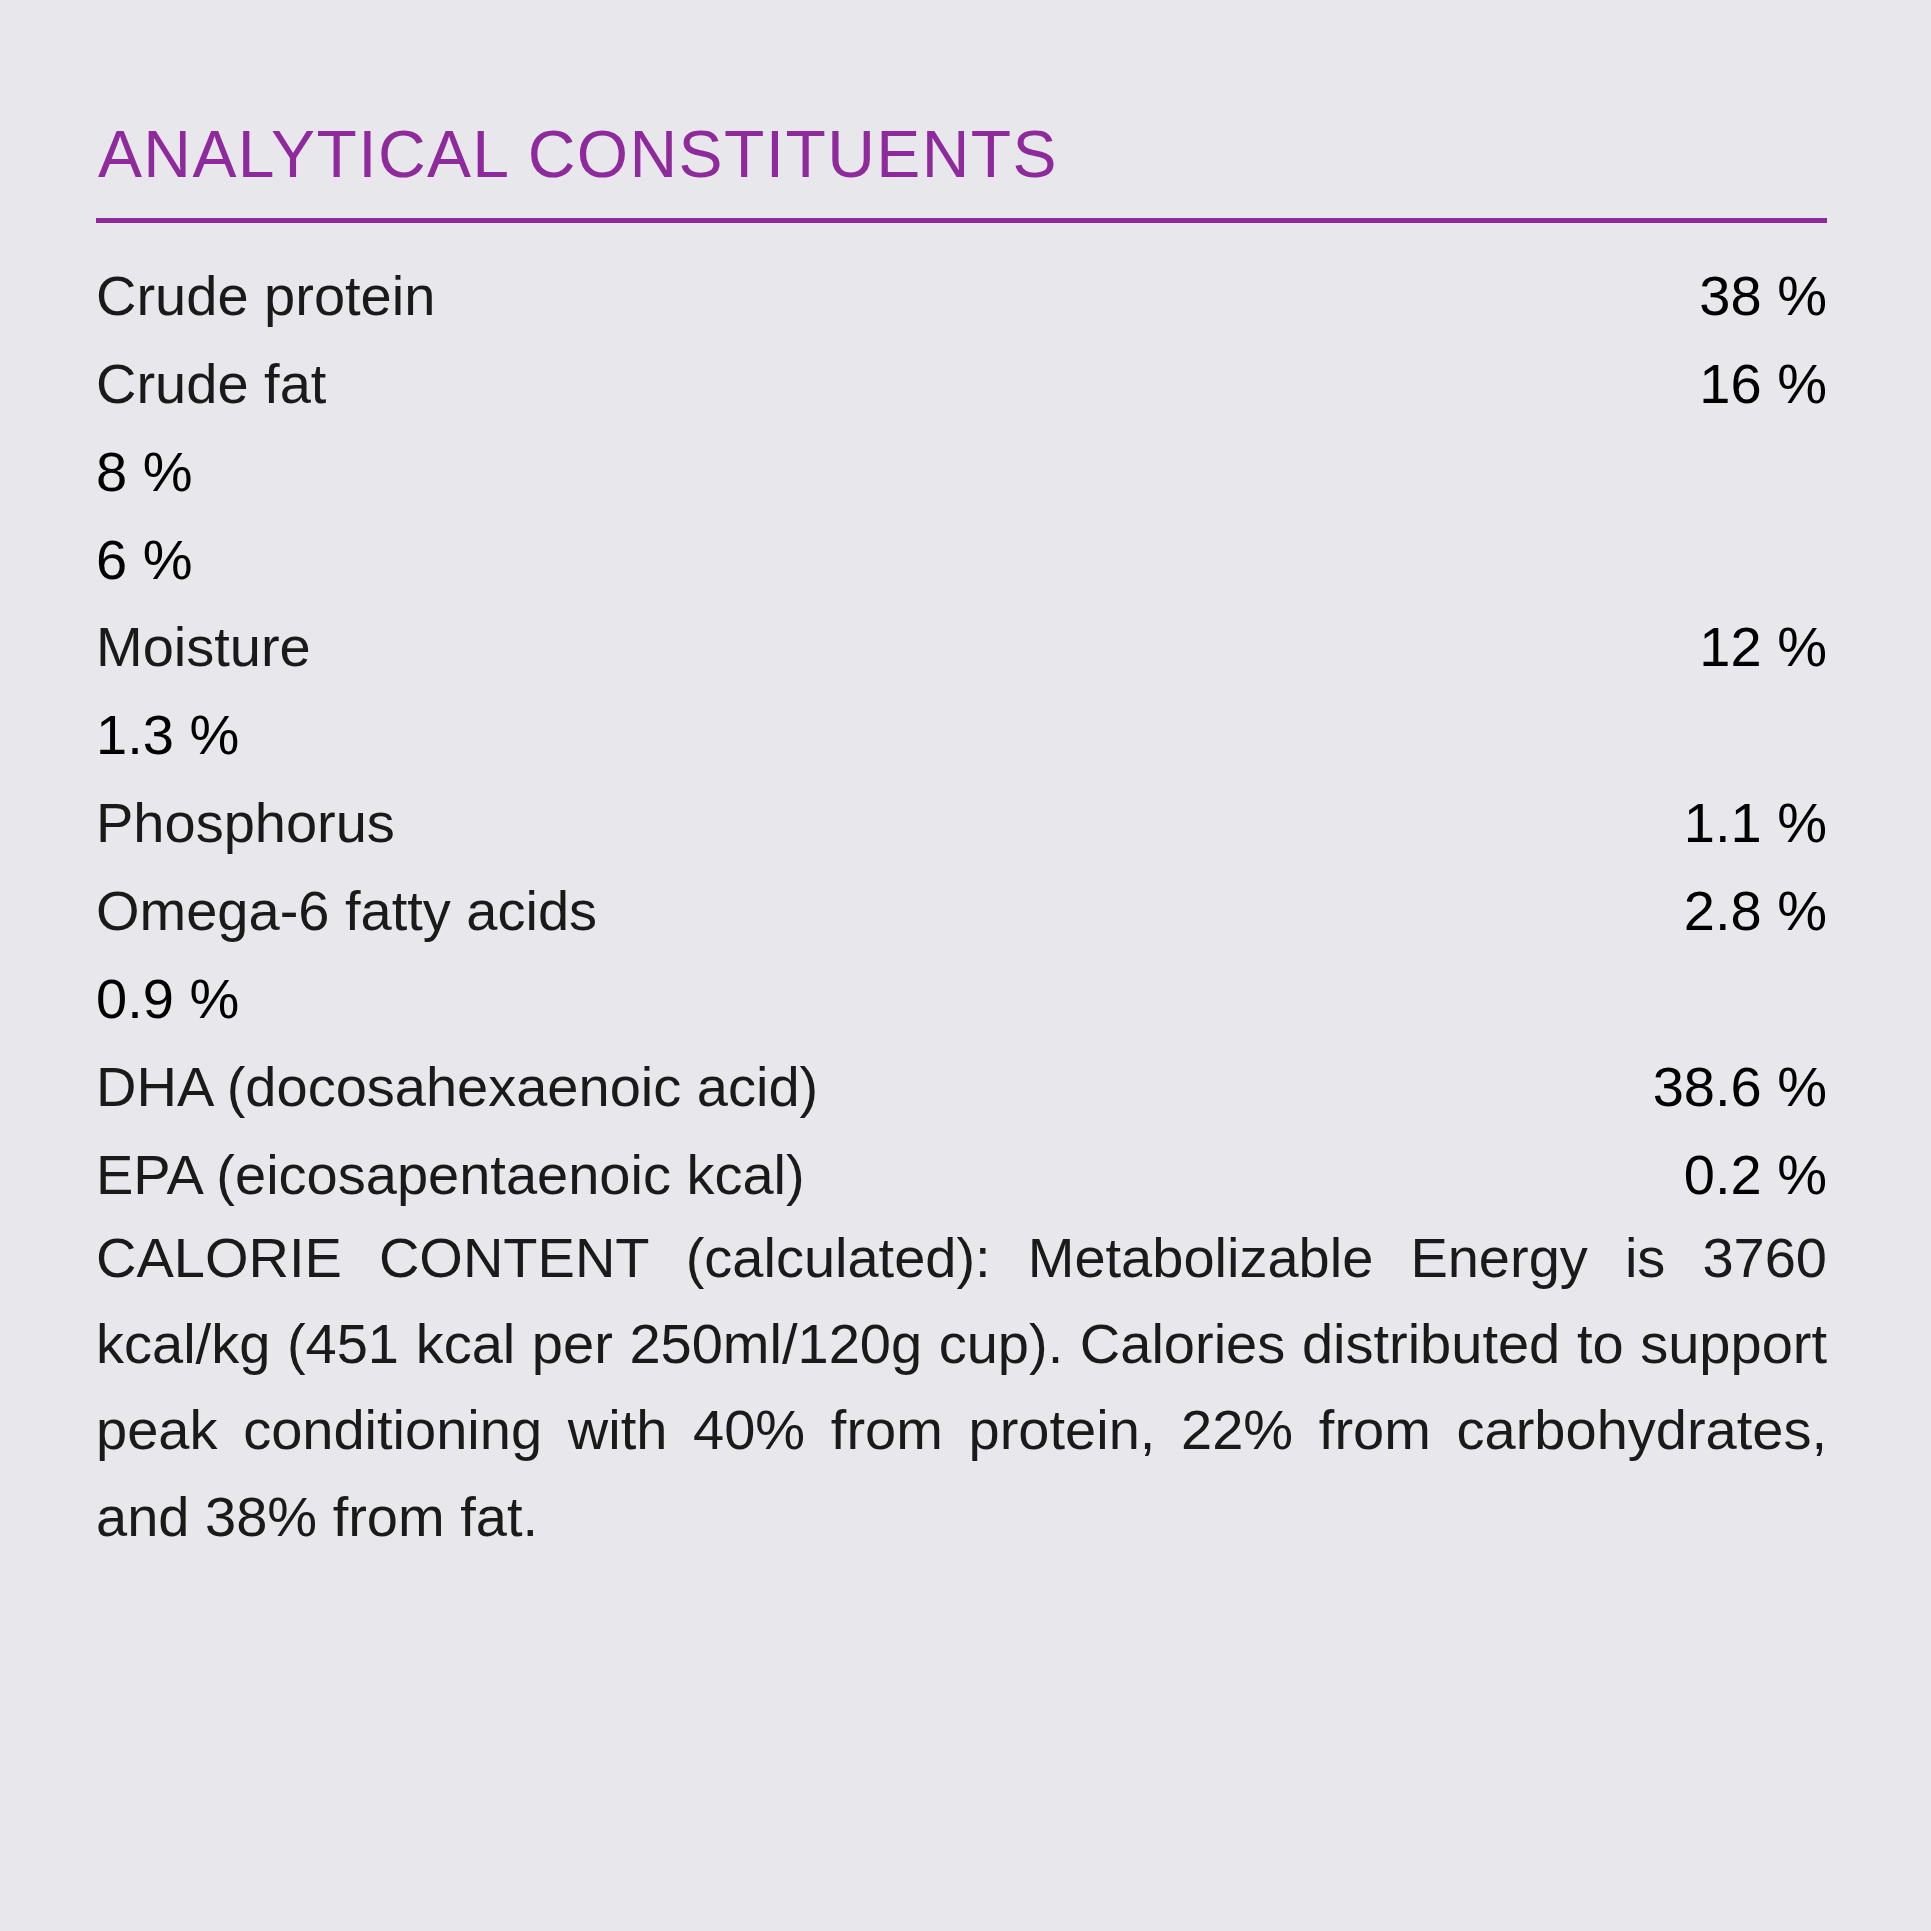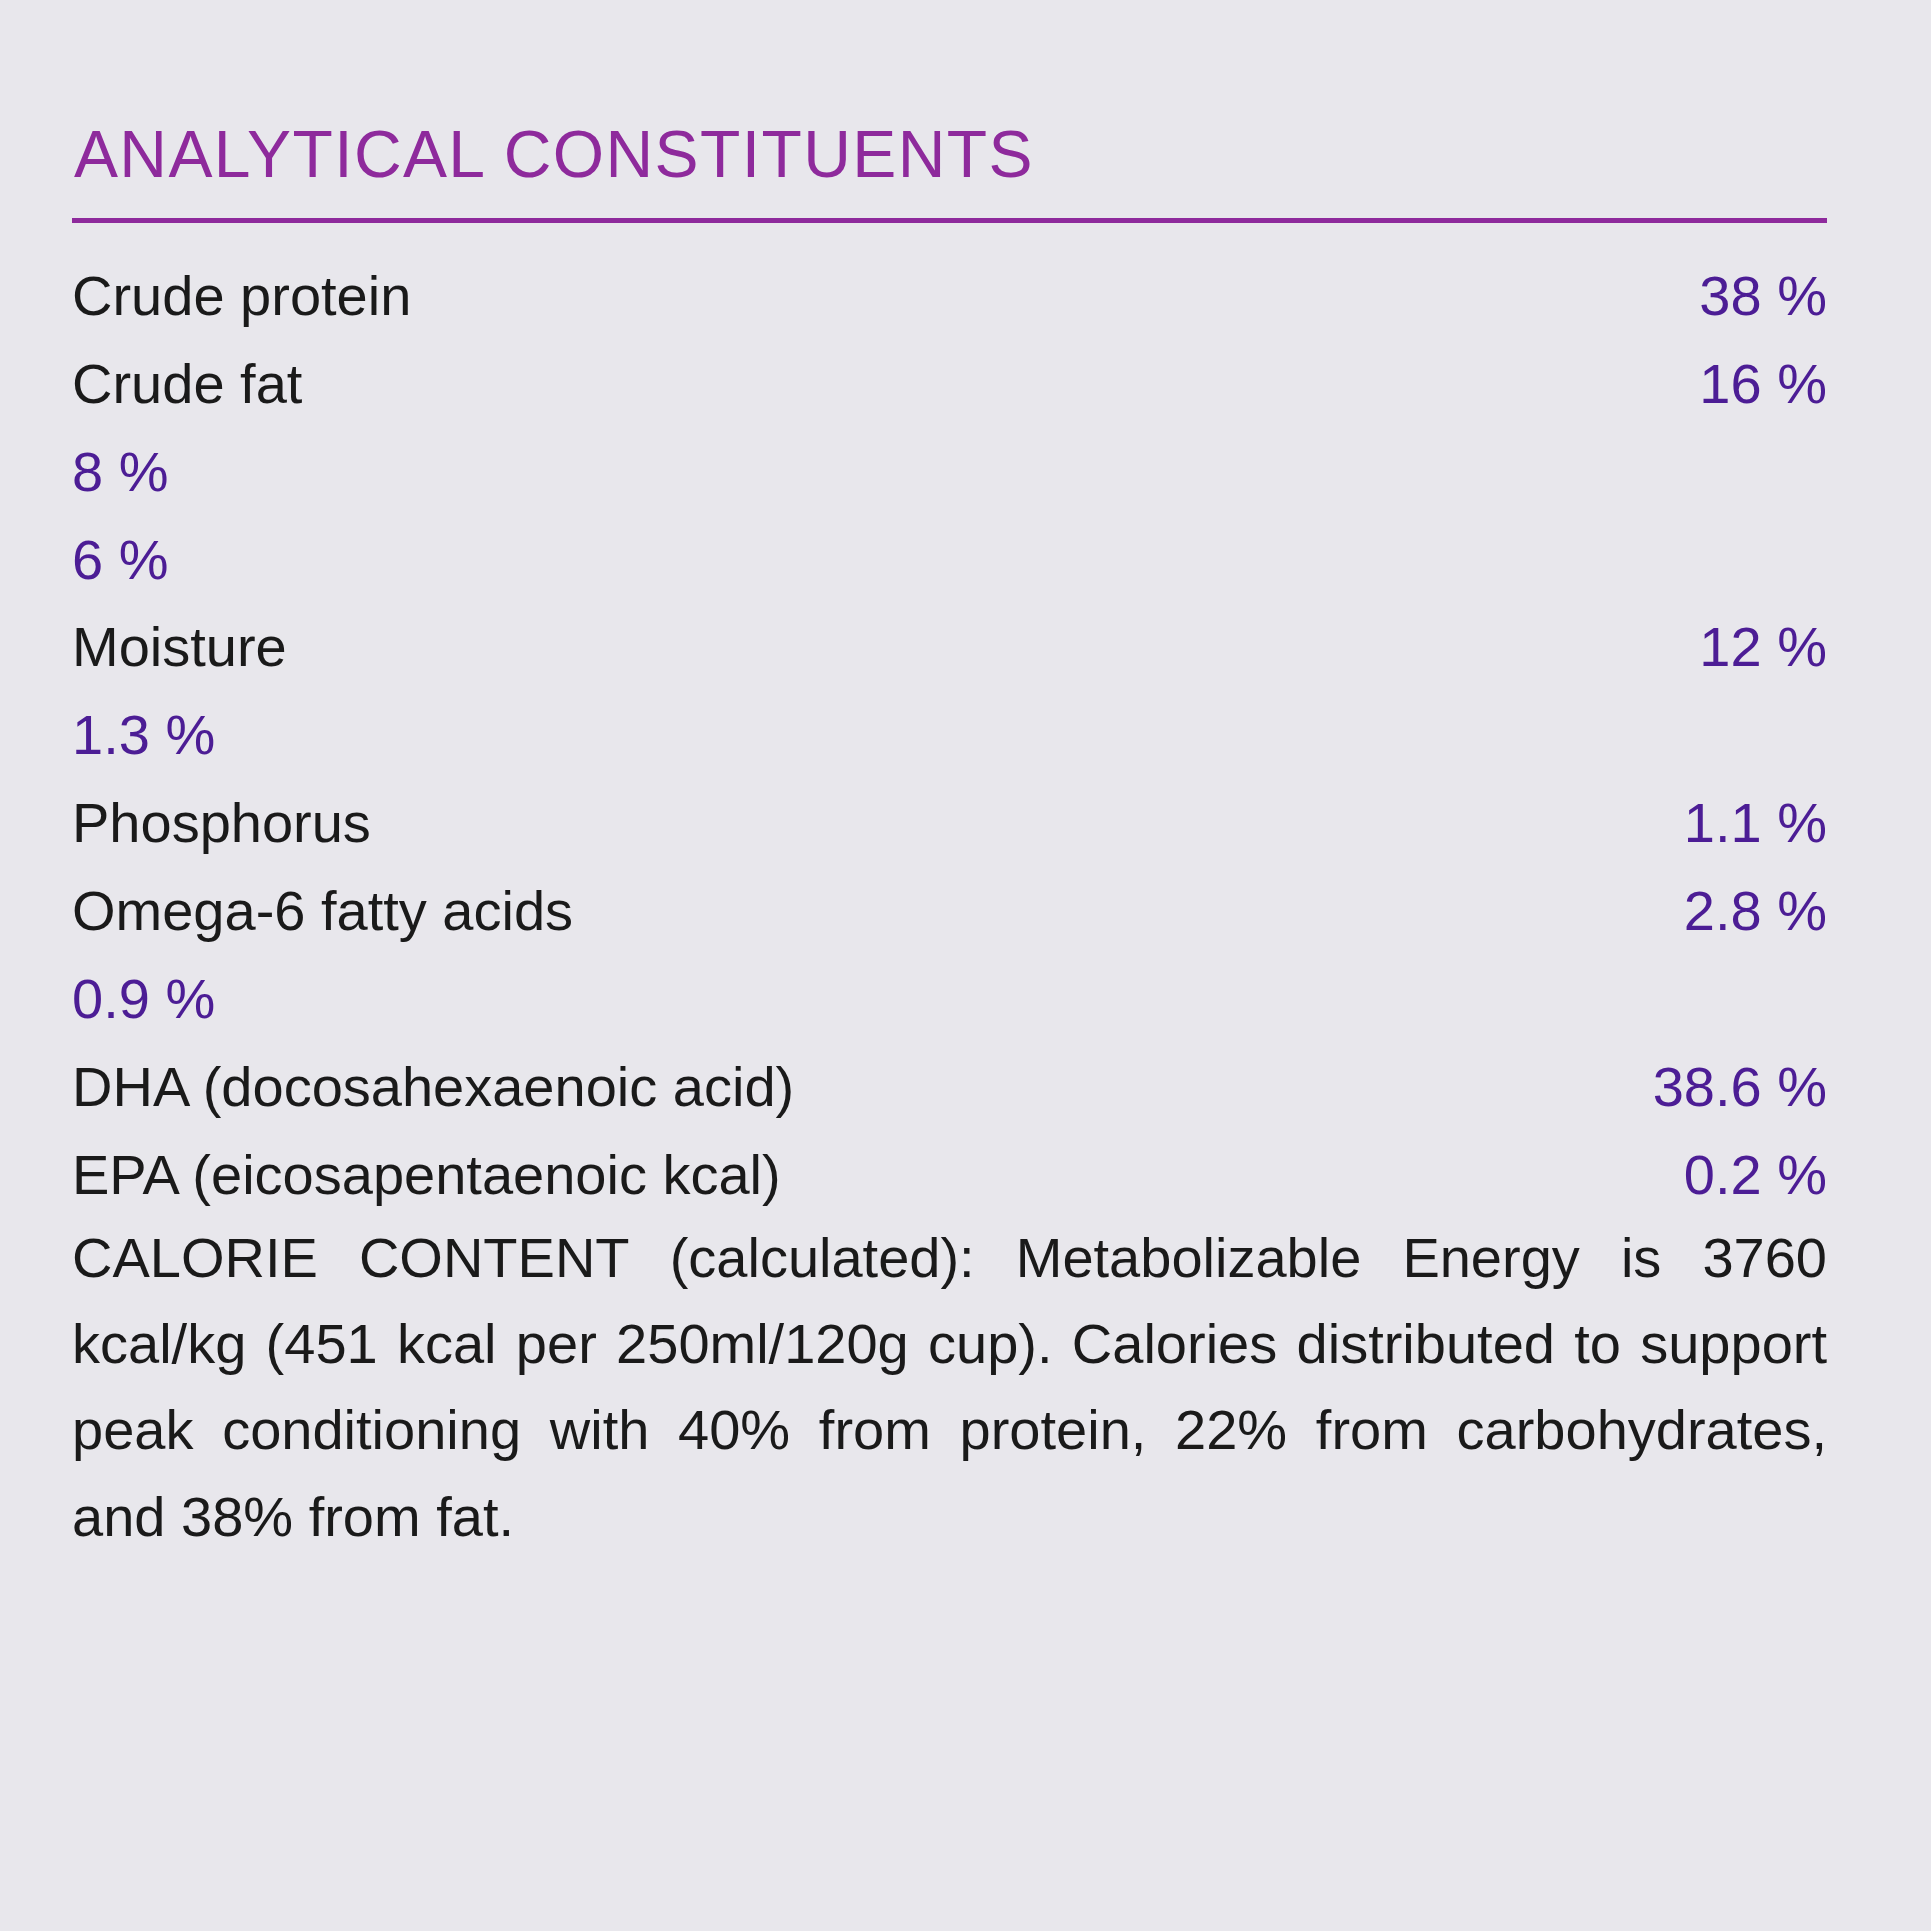--- a/index.html
+++ b/index.html
@@ -13,21 +13,21 @@
   }
 
   .panel {
     position: absolute;
     left: 0;
     top: 0;
     width: 1931px;
     height: 1931px;
     background: #e8e7ec;
     box-sizing: border-box;
-    padding: 121px 104px 0 72px;
+    padding: 121px 104px 0 96px;
   }
 
   .section-title {
     font-size: 66px;
     letter-spacing: 1.4px;
     color: #8e2a9c;
     font-weight: 400;
     line-height: 1.0;
     margin: 0 0 31px 1.9px;
     font-family: "Liberation Sans", sans-serif;
@@ -56,21 +56,21 @@
   .row .label {
     font-size: 56px;
     color: #1a1a1a;
     line-height: 1.57;
     white-space: nowrap;
     font-weight: 400;
   }
 
   .row .value {
     font-size: 56px;
-    color: #4c1d95;
+    color: #000000;
     line-height: 1.57;
     white-space: nowrap;
     font-weight: 400;
     text-align: right;
   }
 
   .calorie {
     font-size: 56px;
     color: #1a1a1a;
     line-height: 1.54;

